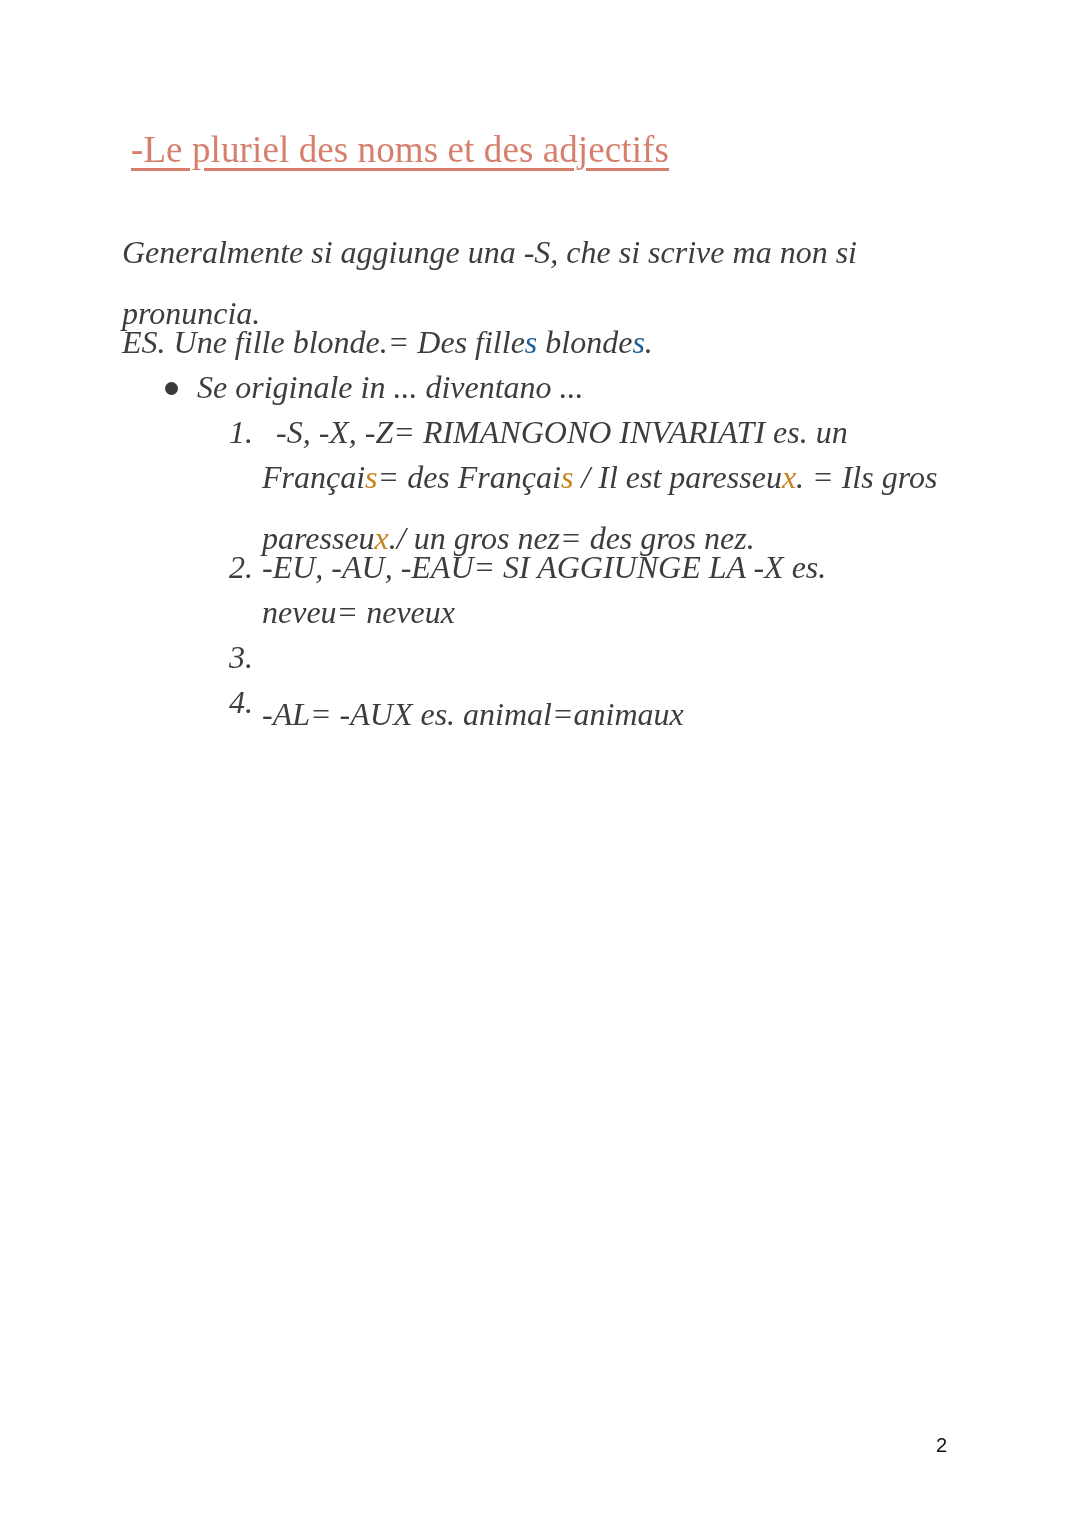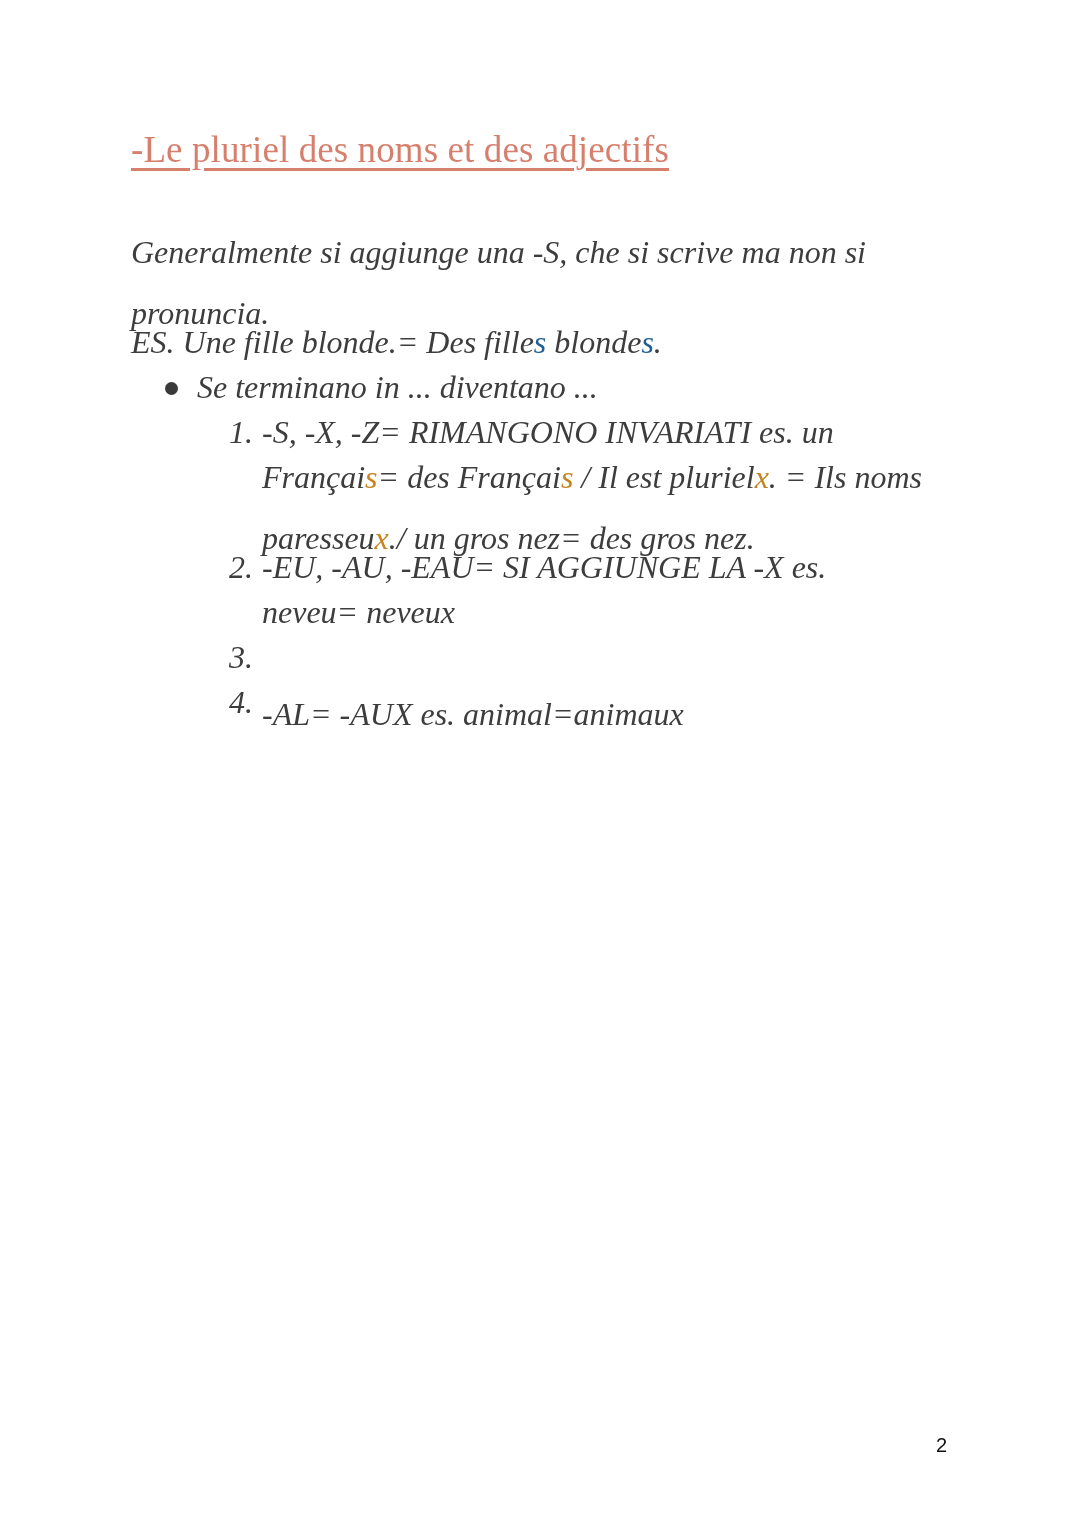--- a/index.html
+++ b/index.html
@@ -6,21 +6,21 @@
     body { width: 1080px; height: 1525px; position: relative; overflow: hidden; }
     .page { position: absolute; left: 0; top: 0; width: 1080px; height: 1525px; background: #fff; }
     .title {
       position: absolute; left: 131px; top: 128px;
       font-family: "Liberation Serif", "DejaVu Serif", serif;
       font-size: 37px; color: #d67f6c; text-decoration: underline;
       text-decoration-thickness: 3px; text-underline-offset: 6px;
       white-space: nowrap; letter-spacing: 0.1px;
     }
     .body-text {
-      position: absolute; left: 131px;
+      position: absolute; left: 122px;
       font-family: "Liberation Serif", "DejaVu Serif", serif;
       font-style: italic; font-size: 32px; color: #3d3d3d;
       white-space: nowrap; line-height: 45px;
     }
     .blue { color: #1f5f96; }
     .orange { color: #c6821e; }
     .bullet {
       position: absolute; left: 165px; top: 378px; width: 13px; height: 13px;
       border-radius: 50%; background: #3a3a3a; margin-top: 4px;
     }
@@ -39,26 +39,26 @@
 
   <div class="title">-Le pluriel des noms et des adjectifs</div>
 
   <div class="body-text" style="top:230px;">Generalmente si aggiunge una -S, che si scrive ma non si</div>
   <div class="body-text" style="top:275px;margin-top:16px;">pronuncia.</div>
   <div class="body-text" style="top:320px;">
     <span>ES. Une fille blonde.= Des  fille</span><span class="blue">s</span><span> blonde</span><span class="blue">s</span><span>.</span>
   </div>
 
   <div class="bullet"></div>
-  <div class="body-text" style="top:365px; left:197px;">Se terminano in ... diventano ...</div>
+  <div class="body-text" style="top:365px; left:197px;">Se originale in ... diventano ...</div>
 
   <div class="body-text num" style="top:410px;">1.</div>
-  <div class="body-text indent" style="top:410px;">-S, -X, -Z= RIMANGONO INVARIATI  es. un</div>
+  <div class="body-text indent" style="top:410px;margin-left:14px;">-S, -X, -Z= RIMANGONO INVARIATI  es. un</div>
   <div class="body-text indent" style="top:455px;">
-    <span>Françai</span><span class="orange">s</span><span>= des Françai</span><span class="orange">s</span><span> / Il est pluriel</span><span class="orange">x</span><span>. = Ils noms</span>
+    <span>Françai</span><span class="orange">s</span><span>= des Françai</span><span class="orange">s</span><span> / Il est paresseu</span><span class="orange">x</span><span>. = Ils gros</span>
   </div>
   <div class="body-text indent" style="top:516px;">
     <span>paresseu</span><span class="orange">x</span><span>./ un gros nez= des gros nez.</span>
   </div>
 
   <div class="body-text num" style="top:545px;">2.</div>
   <div class="body-text indent" style="top:590px;">neveu= neveux</div>
   <div class="body-text indent" style="top:545px;">-EU, -AU, -EAU= SI AGGIUNGE LA -X  es.</div>
 
   <div class="body-text num" style="top:635px;">3.</div>

